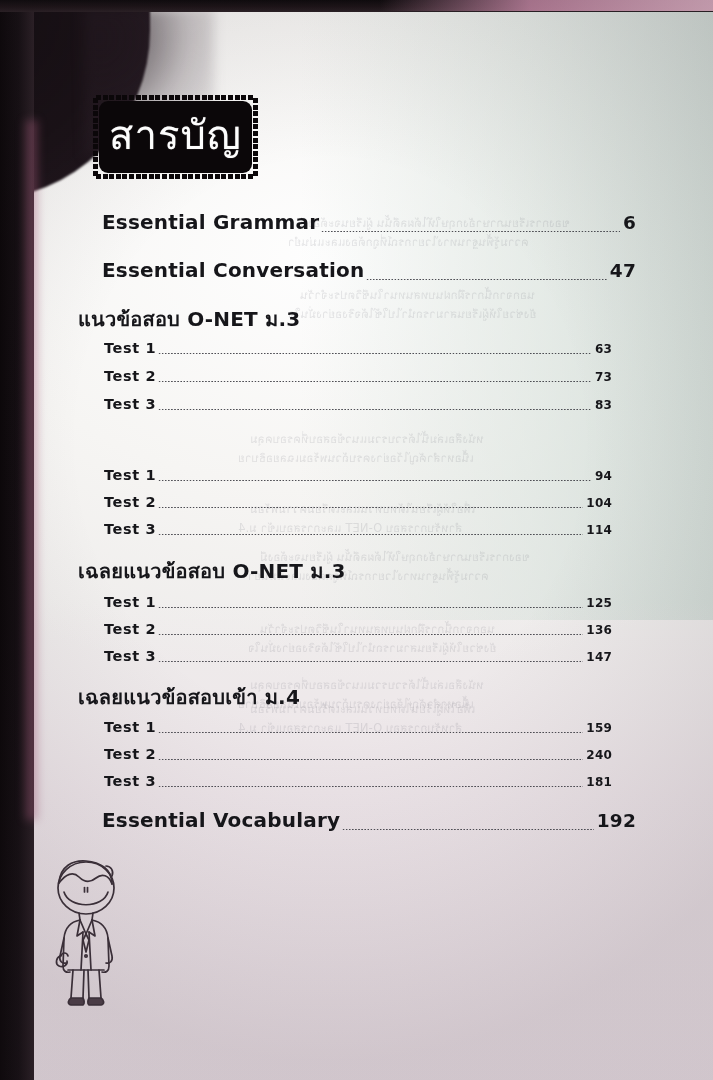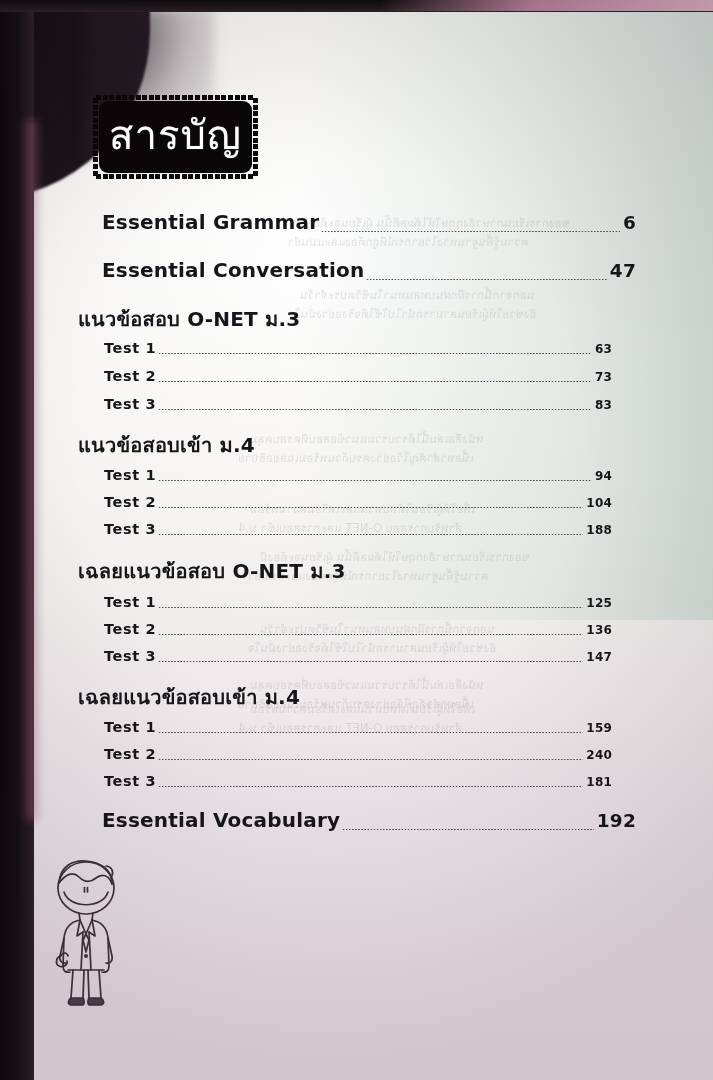--- a/index.html
+++ b/index.html
@@ -360,37 +360,34 @@
       <div class="row sub" style="top: 368px;">
         <span class="label">Test 2</span>
         <span class="dots"></span>
         <span class="pg">73</span>
       </div>
       <div class="row sub" style="top: 396px;">
         <span class="label">Test 3</span>
         <span class="dots"></span>
         <span class="pg">83</span>
       </div>
-      <div class="row title" style="top: 429px;">
-        <span class="label">แนวข้อสอบเข้า ม.4</span>
-      </div>
       <div class="row sub" style="top: 467px;">
         <span class="label">Test 1</span>
         <span class="dots"></span>
         <span class="pg">94</span>
       </div>
       <div class="row sub" style="top: 494px;">
         <span class="label">Test 2</span>
         <span class="dots"></span>
         <span class="pg">104</span>
       </div>
       <div class="row sub" style="top: 521px;">
         <span class="label">Test 3</span>
         <span class="dots"></span>
-        <span class="pg">188</span>
+        <span class="pg">114</span>
       </div>
       <div class="row title" style="top: 555px;">
         <span class="label">เฉลยแนวข้อสอบ O-NET ม.3</span>
       </div>
       <div class="row sub" style="top: 594px;">
         <span class="label">Test 1</span>
         <span class="dots"></span>
         <span class="pg">125</span>
       </div>
       <div class="row sub" style="top: 621px;">

